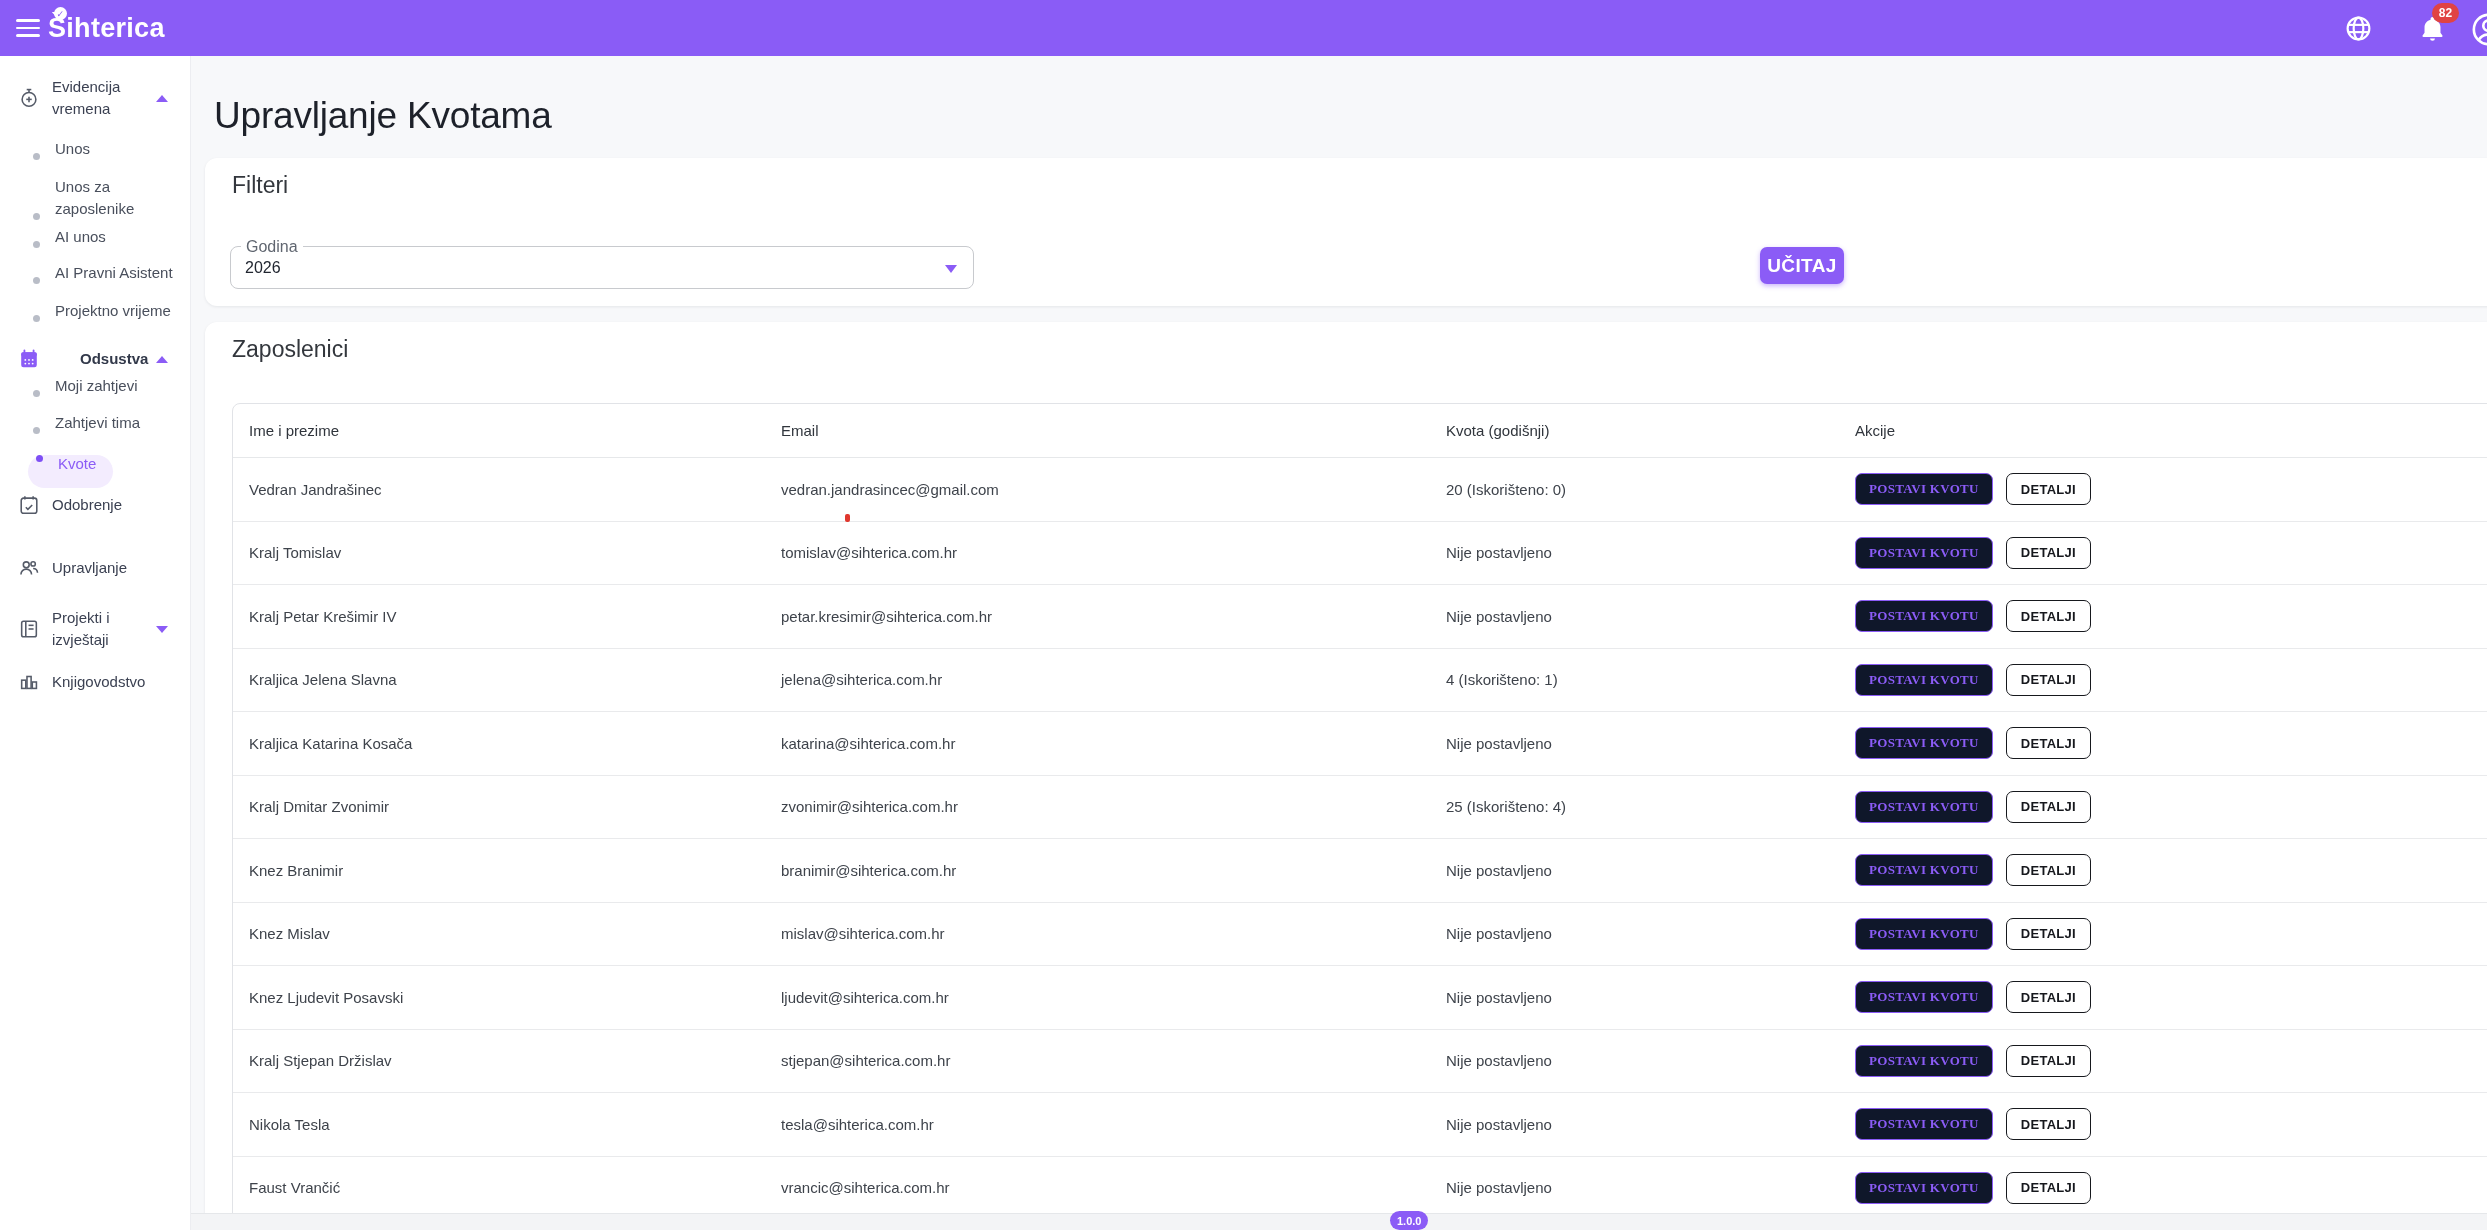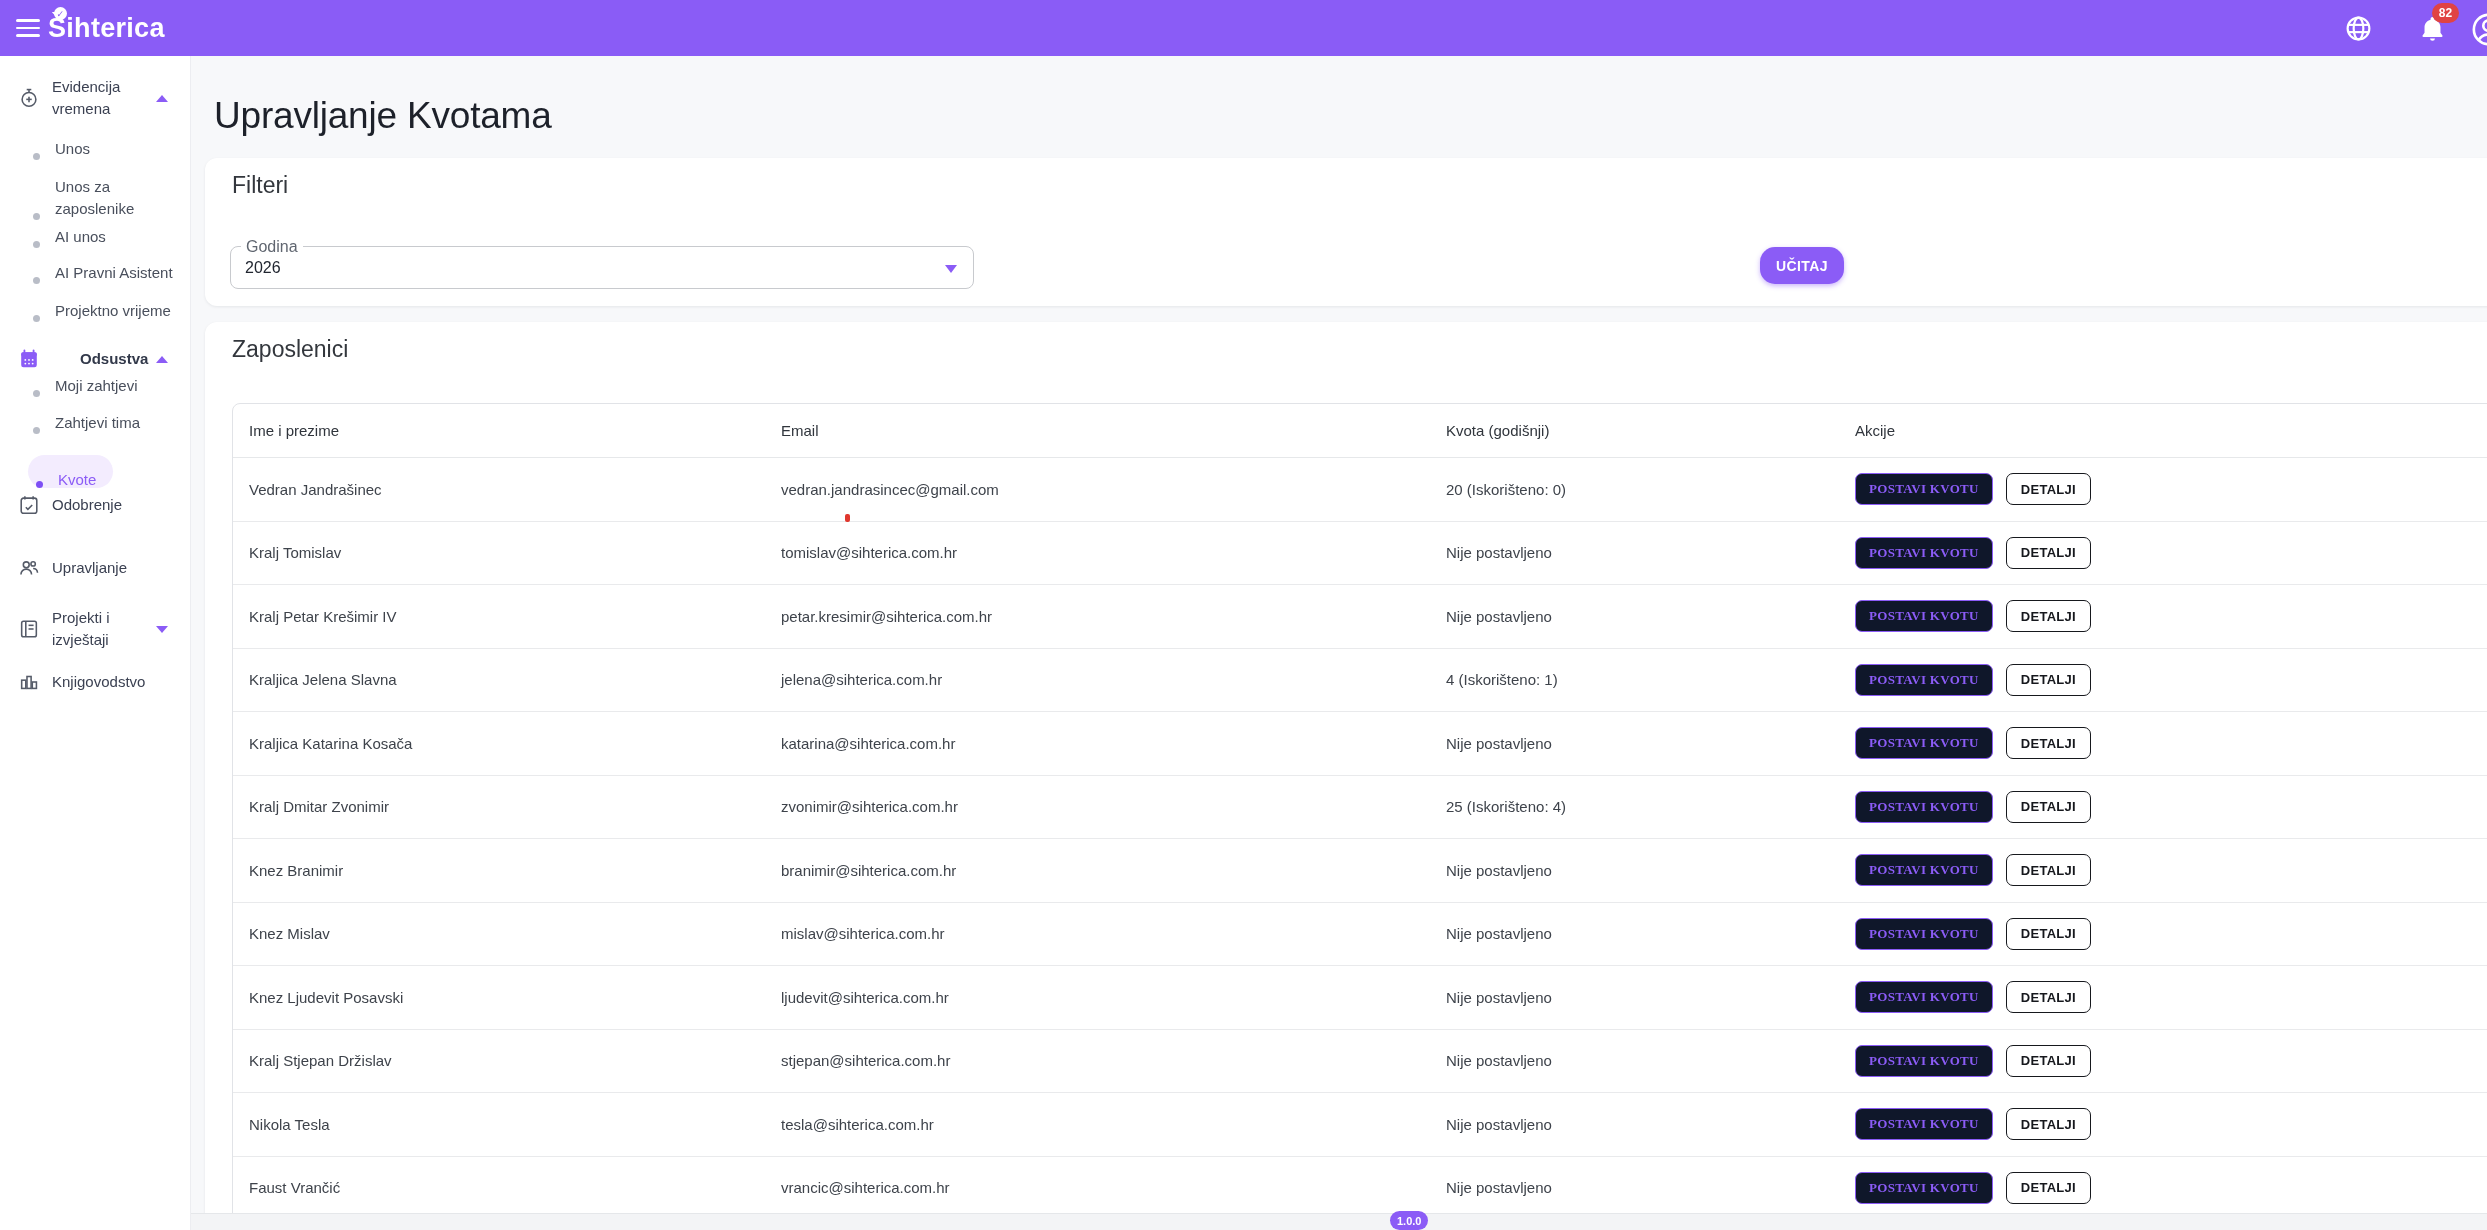--- a/index.html
+++ b/index.html
@@ -26,40 +26,40 @@
   .nav-ico { width:22px; height:22px; color:#555b68; flex:0 0 22px; margin-right:12px; display:flex; align-items:center; }
   .nav-ico svg { width:22px; height:22px; }
   .nav-label { flex:1; }
   .bold { font-weight:700; color:#32394a;margin-left:28px; }
   .chev { width:0; height:0; margin-left:4px; }
   .chev.up   { border-left:6px solid transparent; border-right:6px solid transparent; border-bottom:7px solid #8b5cf6; }
   .chev.down { border-left:6px solid transparent; border-right:6px solid transparent; border-top:7px solid #8b5cf6; }
   .nav-sub { position:absolute; left:0; width:190px; padding-left:33px; display:flex; align-items:flex-end; cursor:pointer; color:#494f5c; font-size:15px; line-height:22px; }
   .dot { width:7px; height:7px; border-radius:50%; background:#b9bdc7; margin-right:15px; flex:0 0 7px; }
   .nav-sub .nav-label { flex:1; padding-right:8px; }
-  .active-pill { position:absolute; left:28px; top:399px; height:33px; padding:0 17px 0 8px; background:#f3ecfe; border-radius:17px; display:flex; align-items:flex-end; cursor:pointer; font-size:15px; color:#8b5cf6; }
+  .active-pill { position:absolute; left:28px; top:399px; height:33px; padding:0 17px 0 8px; background:#f3ecfe; border-radius:17px; display:flex; align-items:flex-start; cursor:pointer; font-size:15px; color:#8b5cf6; }
   .active-pill .dot { background:#7e4ff5; }
 
   
   .page-title { position:absolute; left:214px; top:95px; font-size:37px; font-weight:500; color:#1d212a; letter-spacing:-.2px; z-index:2; }
   .card { position:absolute; left:205px; width:2380px; background:#fff; border-radius:12px; box-shadow:0 1px 3px rgba(16,24,40,.08); z-index:1; }
   .card-filters { top:158px; height:148px; }
   .card-table { top:322px; height:960px; }
   .card-h { position:absolute; left:27px; top:14px; font-size:23px; font-weight:500; color:#33373d; }
 
   
   .field { position:absolute; height:43px; border:1px solid #c8cace; border-radius:8px; background:#fff; }
   .year-select { left:25px; top:88px; width:744px; cursor:pointer; display:flex; align-items:center; padding:0 40px 0 14px; font-size:16px; color:#212630; }
   .float-label { position:absolute; left:10px; top:-9px; background:#fff; padding:0 5px; font-size:16px; color:#606670; }
   .sel-arrow { position:absolute; right:16px; top:18px; width:0; height:0; border-left:6px solid transparent; border-right:6px solid transparent; border-top:8px solid #8b5cf6; }
   .search-wrap { left:794px; top:88px; width:738px; }
   .search-wrap input { width:100%; height:100%; border:none; outline:none; background:transparent; font-family:inherit; font-size:16px; color:#212630; padding:0 52px 0 14px; }
   .search-wrap input::placeholder { color:#9aa0a6; opacity:1; }
   .search-ic { position:absolute; right:14px; top:10px; width:23px; height:23px; color:#8b5cf6; cursor:pointer; }
-  .btn-primary { position:absolute; left:1555px; top:89px; width:84px; height:37px; background:#8b5cf6; color:#fff; border:none; border-radius:15px; font-family:inherit; font-size:14px; font-weight:700; letter-spacing:.4px; cursor:pointer; box-shadow:0 2px 5px rgba(139,92,246,.45); }
+  .btn-primary { position:absolute; left:1555px; top:89px; width:84px; height:37px; background:#8b5cf6; color:#fff; border:none; border-radius:7px; font-family:inherit; font-size:19px; font-weight:700; letter-spacing:.4px; cursor:pointer; box-shadow:0 2px 5px rgba(139,92,246,.45); }
 
   
   .tbl { position:absolute; left:27px; top:81px; width:2328px; border:1px solid #e1e3e7; border-radius:8px; background:#fff; }
   .trow, .thead { display:grid; grid-template-columns:532px 665px 409px auto; align-items:center; }
   .thead { height:54px; border-bottom:1px solid #e6e8ea; }
   .trow { height:63.5px; border-bottom:1px solid #e9eaec; }
   .td, .th { padding-left:16px; font-size:15px; color:#3e434b; white-space:nowrap; }
   .th { color:#30353c; font-weight:500; }
   .cell-actions { display:flex; align-items:center; }
   .btn-oq { height:32px; padding:0 13px; border:1.5px solid #8b5cf6; border-radius:7px; background:#0f172a; color:#8b5cf6; font-family:Liberation Serif, serif; font-size:13px; font-weight:700; letter-spacing:.3px; cursor:pointer; }

